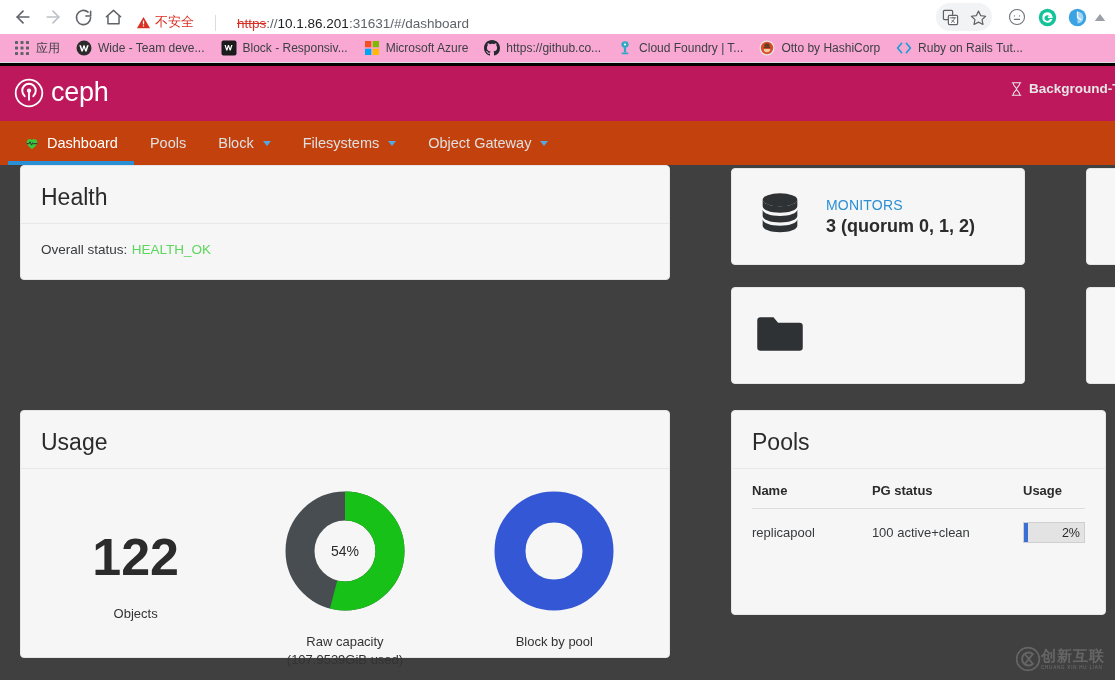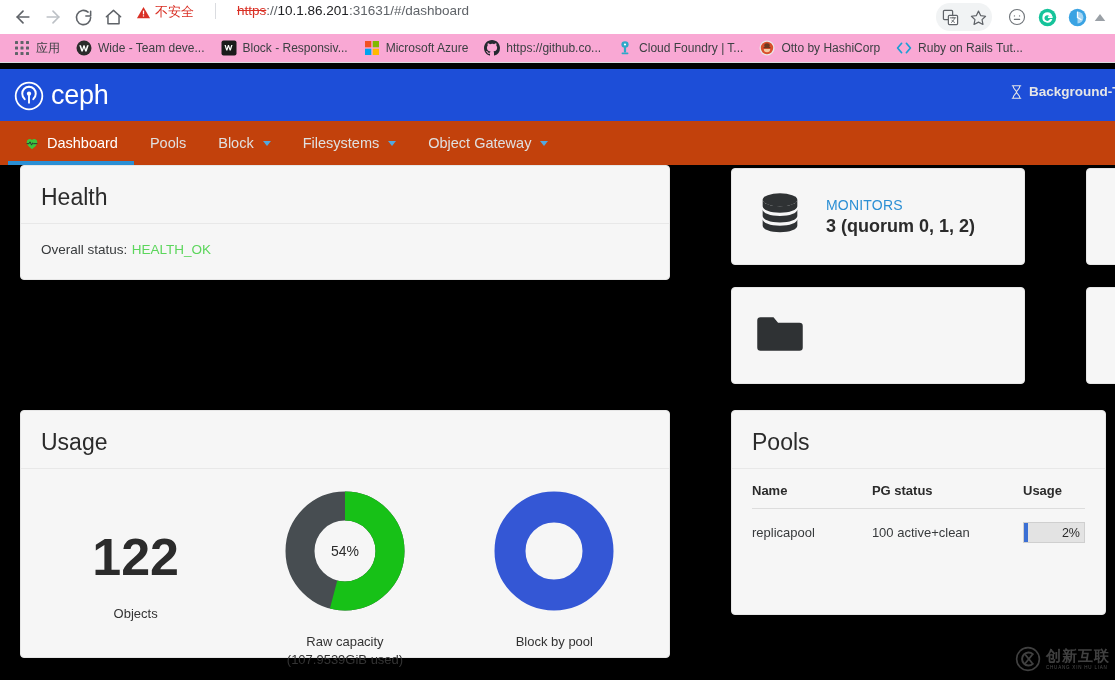--- a/index.html
+++ b/index.html
@@ -28,21 +28,21 @@
     flex: 0 0 auto;
   }
   .nav-btn.disabled { color: #bdc1c6; }
   .nav-btn svg { display: block; }
 
   .omnibox {
     flex: 1 1 auto;
     height: 28px;
     margin: 0 6px 0 8px;
     display: flex;
-    align-items: flex-start;
+    align-items: flex-end;
     font-size: 13.5px;
     min-width: 0;
     gap: 12px;
   }
   .security-chip {
     display: flex; align-items: center;
     gap: 4px;
     color: #d93025;
     font-size: 13px;
     padding-right: 9px;
@@ -90,22 +90,22 @@
 
   
   .app {
     width: 1115px;
     height: 617px;
     background: #ffffff;
     position: relative;
     overflow: hidden;
   }
   .topbar {
-    background: #1d4ed8;
-    border-top: 6px solid #000000;
+    background: #be185d;
+    border-top: 3px solid #000000;
     height: 58px;
     position: relative;
   }
   .brand {
     position: absolute;
     left: 14px; top: 11px;
     display: flex; align-items: center; gap: 7px;
     color: #ffffff;
   }
   .brand-text {
@@ -155,21 +155,21 @@
     border-right: 4px solid transparent;
     border-top: 5px solid #52a8e0;
     margin-left: 2px;
   }
 
   
   .content {
     padding: 18px 0 0 0;
     position: relative;
     height: 515px;
-    background: #000000;
+    background: #404040;
   }
   .card {
     background: #f6f6f6;
     border: 1px solid #e6e6e6;
     border-radius: 4px;
     position: absolute;
   }
   .card-title {
     font-size: 23px;
     color: #2b2b2b;
@@ -278,21 +278,20 @@
   .col-pg { width: 165px; }
 
   
   .watermark {
     position: absolute;
     right: 4px; bottom: 2px;
     width: 96px; height: 38px;
     opacity: 0.42;
     display: flex;
     align-items: center;
-    gap: 5px;
     color: #9a9a9a;
   }
   .wm-cn { font-size: 15px; font-weight: bold; letter-spacing: 1px; line-height: 1; }
   .wm-en { font-size: 4.5px; letter-spacing: 0.8px; color: #b5b5b5; }
 </style>
 </head>
 <body>
 
 <div class="browser chrome-sep">
 

